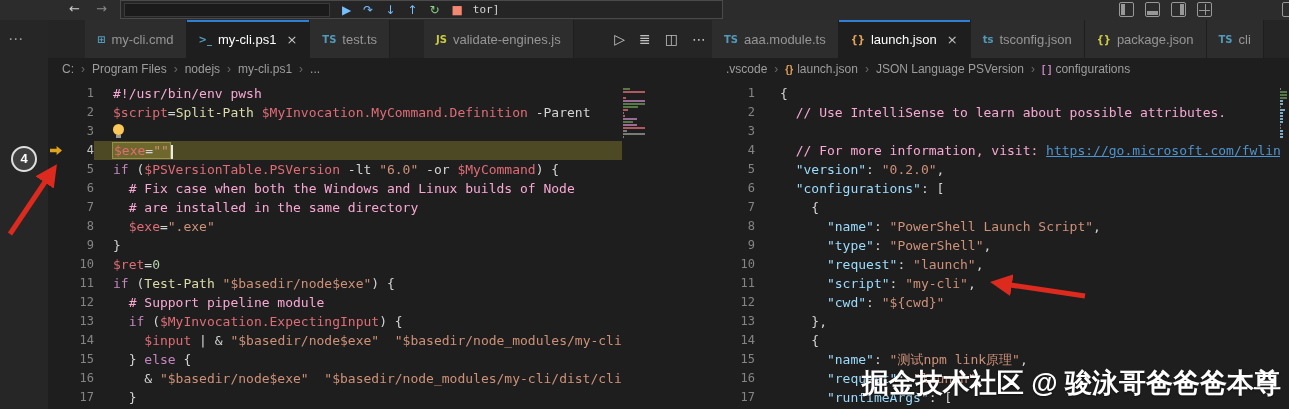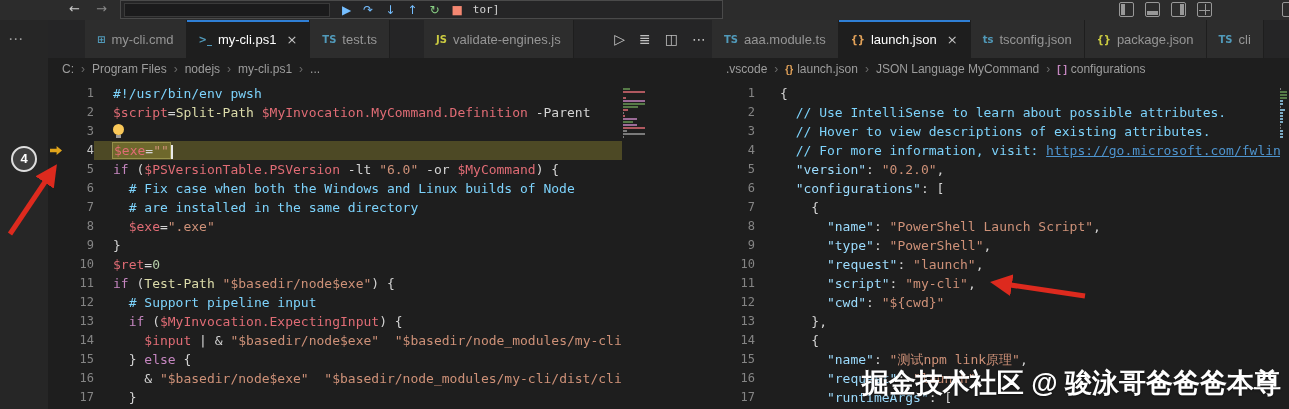--- a/index.html
+++ b/index.html
@@ -61,21 +61,21 @@
   .editor-right .lglyph{width:10px}
   .editor-right .lnum{width:33px}
   .editor-right .ltext{padding-left:25px}
   .line.hl .ltext{background:#4d4925;flex:1 1 auto;margin-right:90px}
   .stmt-box{background:#6e682c;outline:1px solid #96904b;padding:0 1px}
   .cursor{display:inline-block;width:2px;height:14px;background:#eaeaea;vertical-align:middle;margin-left:1px}
   .dbg-arrow{position:absolute;left:2px;top:5px;width:12px;height:9px;background:#e0a41b;
              clip-path:polygon(0 30%,55% 30%,55% 0,100% 50%,55% 100%,55% 70%,0 70%)}
   .bulb{position:absolute;left:65px;top:44px;width:11px;height:11px;border-radius:50%;background:#f9c859}
   .bulb::after{content:"";position:absolute;left:3px;top:11px;width:5px;height:3px;background:#9a9a9a}
-  .tk-c{color:#7dd3fc}.tk-v{color:#e06c75}.tk-s{color:#ce9178}.tk-k{color:#c586c0}
+  .tk-c{color:#f9a8d4}.tk-v{color:#e06c75}.tk-s{color:#ce9178}.tk-k{color:#c586c0}
   .tk-f{color:#dcdcaa}.tk-n{color:#b5cea8}.tk-o{color:#d4d4d4}.tk-key{color:#9cdcfe}
   .tk-u{color:#4e94ce;text-decoration:underline}
   .minimap{position:absolute;left:574px;right:0;top:0;bottom:0;background:#1e1e1e;padding:8px 0 0 1px}
   .minimap-r{position:absolute;right:0;top:0;bottom:0;width:9px;background:#1e1e1e;padding-top:8px}
   .mbar{height:2px;margin-bottom:1px;opacity:.75}
   
   .anno{position:absolute;left:0;top:0;width:100%;height:100%;z-index:50;pointer-events:none}
   .watermark{position:absolute;right:8px;top:365px;font-size:27px;font-weight:bold;color:#fff;white-space:nowrap;
              z-index:60;text-shadow:0 1px 2px rgba(0,0,0,.45)}
 </style>
@@ -210,21 +210,21 @@
           <span class="ltext"><span class="tk-v">$ret</span><span class="tk-o">=</span><span class="tk-n">0</span></span>
         </div>
         <div class="line">
           <span class="lglyph"></span>
           <span class="lnum">11</span>
           <span class="ltext"><span class="tk-k">if</span><span class="tk-o"> (</span><span class="tk-f">Test-Path</span><span class="tk-o"> </span><span class="tk-s">"$basedir/node$exe"</span><span class="tk-o">) {</span></span>
         </div>
         <div class="line">
           <span class="lglyph"></span>
           <span class="lnum">12</span>
-          <span class="ltext"><span class="tk-c">  # Support pipeline input</span></span>
+          <span class="ltext"><span class="tk-c">  # Support pipeline module</span></span>
         </div>
         <div class="line">
           <span class="lglyph"></span>
           <span class="lnum">13</span>
           <span class="ltext"><span class="tk-o">  </span><span class="tk-k">if</span><span class="tk-o"> (</span><span class="tk-v">$MyInvocation.ExpectingInput</span><span class="tk-o">) {</span></span>
         </div>
         <div class="line">
           <span class="lglyph"></span>
           <span class="lnum">14</span>
           <span class="ltext"><span class="tk-o">    </span><span class="tk-v">$input</span><span class="tk-o"> | &amp; </span><span class="tk-s">"$basedir/node$exe"</span><span class="tk-o">  </span><span class="tk-s">"$basedir/node_modules/my-cli/d</span></span>
@@ -291,39 +291,38 @@
             <span class="ticon" style="color: rgb(81, 154, 186);">TS</span>
             <span class="tlabel">cli</span>
           </div>
         </div>
     </div>
     <div class="crumb" id="crumb-right">
         <span class="citem"><span>.vscode</span></span>
         <span class="sep">›</span>
         <span class="citem"><span class="cicon" style="color: rgb(226, 162, 89);">{}</span><span>launch.json</span></span>
         <span class="sep">›</span>
-        <span class="citem"><span>JSON Language MyCommand</span></span>
+        <span class="citem"><span>JSON Language PSVersion</span></span>
         <span class="sep">›</span>
         <span class="citem"><span class="cicon" style="color: rgb(197, 134, 192);">[ ]</span><span>configurations</span></span>
       </div>
     <div class="editor editor-right" id="editor-right">
       <div class="line">
           <span class="lglyph"></span>
           <span class="lnum">1</span>
           <span class="ltext"><span class="tk-o">{</span></span>
         </div>
         <div class="line">
           <span class="lglyph"></span>
           <span class="lnum">2</span>
           <span class="ltext"><span class="tk-c">  // Use IntelliSense to learn about possible attributes.</span></span>
         </div>
         <div class="line">
           <span class="lglyph"></span>
           <span class="lnum">3</span>
-          <span class="ltext"><span class="tk-c">  // Hover to view descriptions of existing attributes.</span></span>
         </div>
         <div class="line">
           <span class="lglyph"></span>
           <span class="lnum">4</span>
           <span class="ltext"><span class="tk-c">  // For more information, visit: </span><span class="tk-u">https://go.microsoft.com/fwlin</span></span>
         </div>
         <div class="line">
           <span class="lglyph"></span>
           <span class="lnum">5</span>
           <span class="ltext"><span class="tk-o">  </span><span class="tk-key">"version"</span><span class="tk-o">: </span><span class="tk-s">"0.2.0"</span><span class="tk-o">,</span></span>

